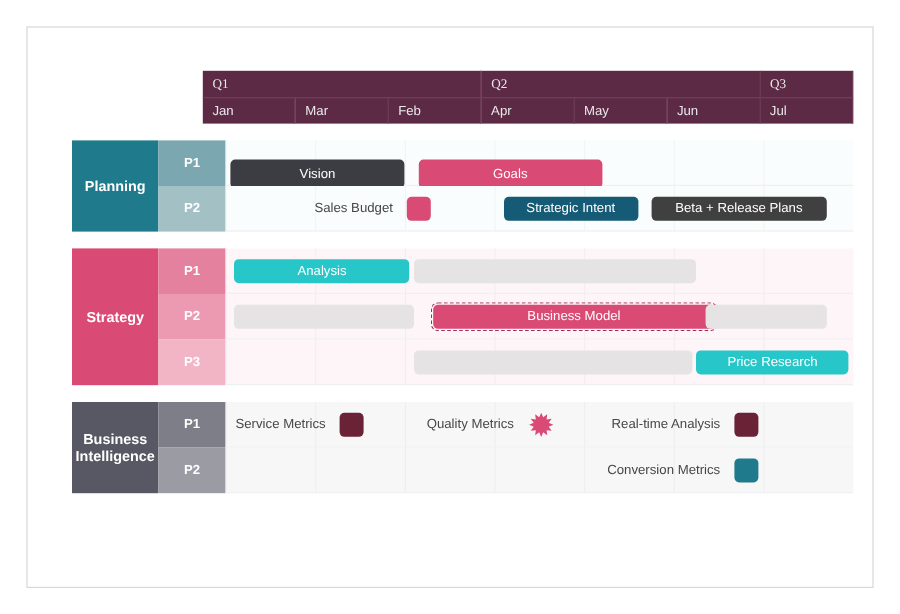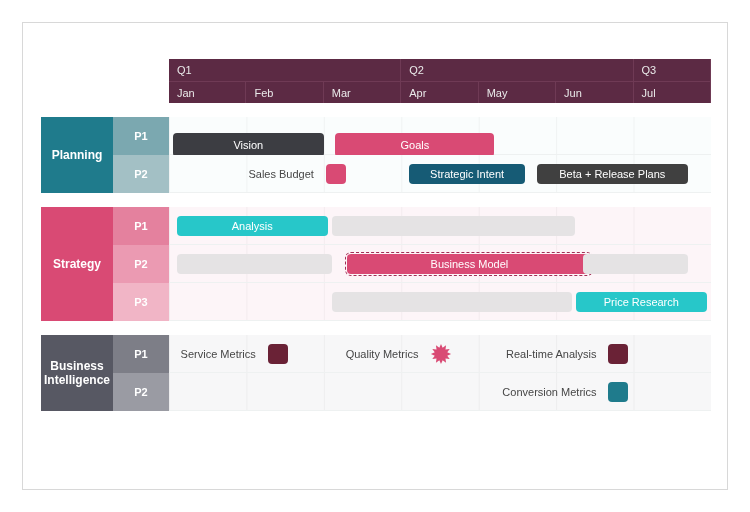--- a/index.html
+++ b/index.html
@@ -29,20 +29,21 @@
     width: 542px;
     display: flex;
   }
   .quarter-cell {
     background: #5c2a44;
     color: #eaeaea;
     font-size: 11px;
     line-height: 22px;
     padding-left: 8px;
     border-right: 1px solid #6f3a55;
+    font-family: Liberation Serif, serif;
   }
   .month-row {
     position: absolute;
     left: 128px;
     top: 22px;
     height: 22px;
     width: 542px;
     display: flex;
   }
   .month-cell {
@@ -67,20 +68,21 @@
     width: 72px;
     display: flex;
     align-items: center;
     justify-content: center;
     color: #fff;
     font-size: 12px;
     font-weight: 600;
     text-align: center;
     line-height: 1.2;
     padding: 0 4px;
+    margin-left: 19px;
   }
   .rows { flex: 1; display: flex; flex-direction: column; }
   .row { display: flex; height: 38px; }
   .sub-label {
     width: 56px;
     display: flex;
     align-items: center;
     justify-content: center;
     color: #fff;
     font-size: 11px;
@@ -162,22 +164,22 @@
   <div class="chart">
 
     <div class="quarter-row">
       <div class="quarter-cell" style="width:calc(100%/7*3)">Q1</div>
       <div class="quarter-cell" style="width:calc(100%/7*3)">Q2</div>
       <div class="quarter-cell" style="width:calc(100%/7*1)">Q3</div>
     </div>
 
     <div class="month-row">
       <div class="month-cell">Jan</div>
+      <div class="month-cell">Mar</div>
       <div class="month-cell">Feb</div>
-      <div class="month-cell">Mar</div>
       <div class="month-cell">Apr</div>
       <div class="month-cell">May</div>
       <div class="month-cell">Jun</div>
       <div class="month-cell">Jul</div>
     </div>
 
     <div class="body">
         <div class="gap"></div>
         <div class="group">
           <div class="group-label g-planning">Planning</div>

